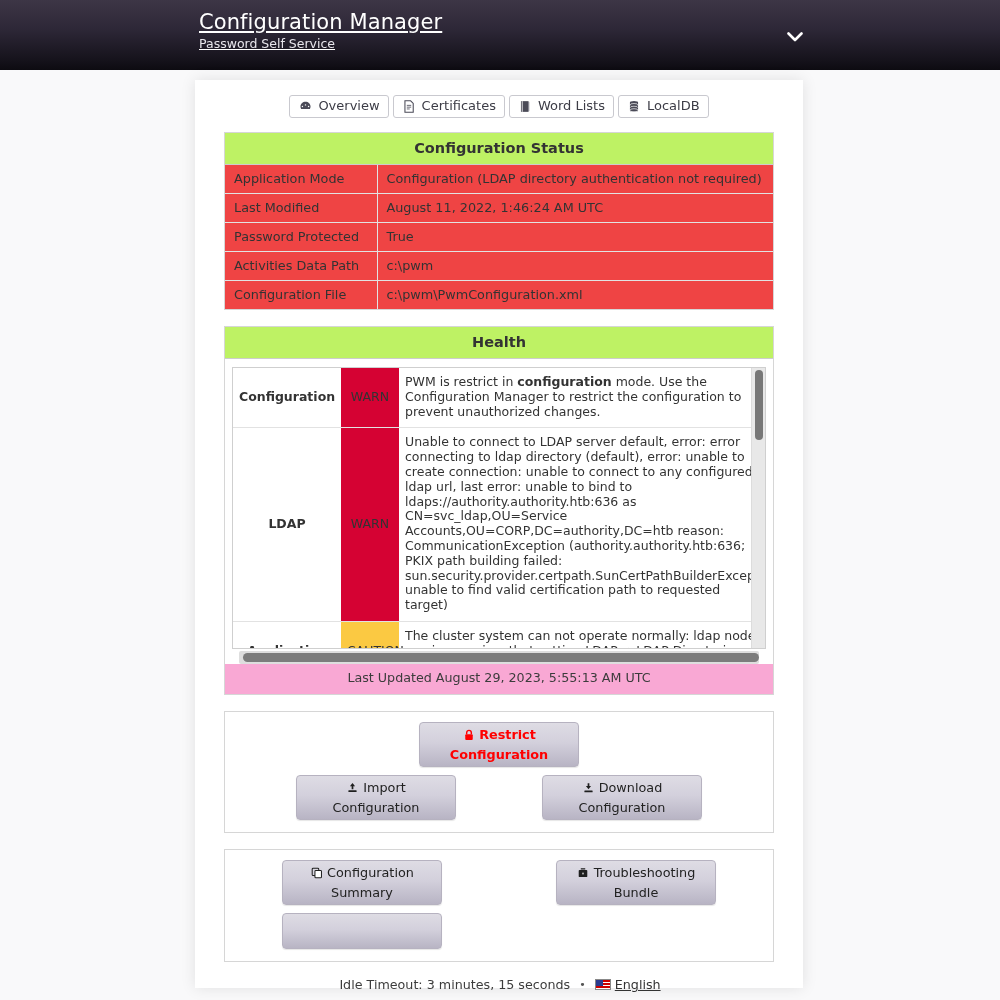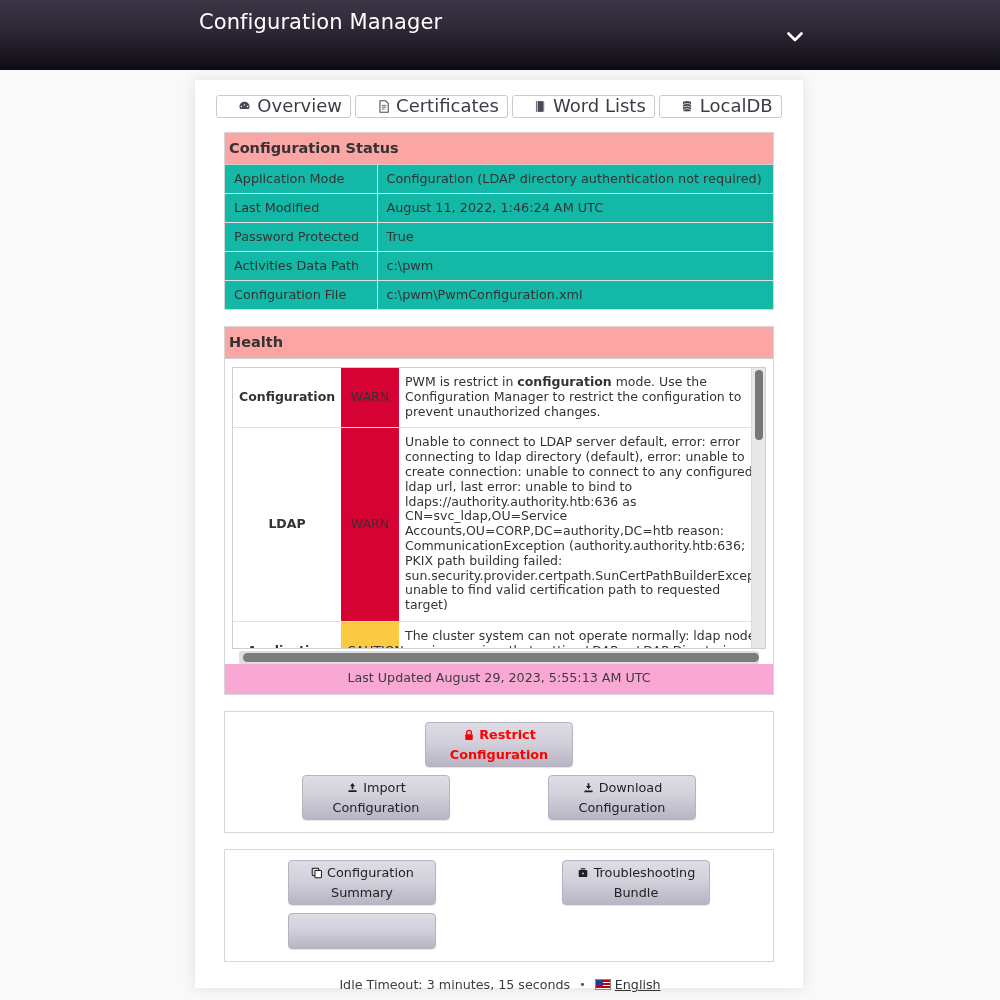--- a/index.html
+++ b/index.html
@@ -19,20 +19,21 @@
     height: 70px;
     background: linear-gradient(180deg, #3d3646 0%, #2e2838 40%, #16131c 85%, #0d0b11 100%);
     color: #ffffff;
     padding: 8px 0 0 0;
   }
   .header-inner {
     width: 801px;
     padding-left: 199px;
     padding-right: 180px;
     position: relative;
+    text-decoration: underline;
   }
   .header-title {
     font-size: 21px;
     font-weight: normal;
     line-height: 28px;
     color: #ffffff;
     letter-spacing: 0.1px;
   }
   .header-subtitle {
     font-size: 12.5px;
@@ -75,47 +76,47 @@
     gap: 4px;
     margin: 1px 0 14px 0;
   }
   .tab {
     display: flex;
     align-items: center;
     gap: 6px;
     border: 1px solid #c9c9cf;
     border-radius: 3px;
     background: #ffffff;
-    padding: 2px 8px 3px 21px;
-    font-size: 18px;
+    padding: 2px 8px 3px 9px;
+    font-size: 13px;
     color: #3c3c46;
     cursor: pointer;
     line-height: 16px;
     white-space: nowrap;
   }
   .tab .ic { display: inline-flex; width: 13px; height: 13px; align-items: center; justify-content: center; }
   .tab .ic svg { display: block; }
 
   
   .section {
     margin: 0 29px 16px 29px;
     border: 1px solid #d6d6d6;
   }
   .section-title {
-    background: #fca5a5;
-    text-align: left;
+    background: #bef264;
+    text-align: center;
     font-weight: bold;
     font-size: 14.5px;
     color: #333333;
     padding: 7px 4px 8px 4px;
     border-bottom: 1px solid #cdcdcd;
   }
 
   
-  table.kv { width: 100%; border-collapse: collapse; background: #14b8a6; }
+  table.kv { width: 100%; border-collapse: collapse; background: #ef4444; }
   table.kv td {
     border-top: 1px solid #e2e2e2;
     padding: 6px 9px 7px 9px;
     font-size: 12.8px;
     color: #333;
     line-height: 15px;
     vertical-align: middle;
   }
   table.kv td.k { width: 152px; border-right: 1px solid #e2e2e2; }
   table.kv tr:first-child td { border-top: none; }
@@ -185,21 +186,21 @@
     padding: 6px 0 9px 0;
     background: #f9a8d4;
   }
 
   
   .btn-area { background: #ffffff; padding: 10px 0 12px 0; }
   .btn-row { display: flex; justify-content: center; }
   .btn-row.two { justify-content: space-around; padding: 0 28px; }
   .btn-row + .btn-row { margin-top: 8px; }
   .btn {
-    width: 148px;
+    width: 160px;
     min-height: 36px;
     display: flex;
     align-items: center;
     justify-content: center;
     text-align: center;
     gap: 5px;
     flex-wrap: wrap;
     background: linear-gradient(180deg, #dedce4 0%, #d3d0dc 45%, #b8b4c4 100%);
     border: 1px solid #b6b2c0;
     border-radius: 4px;
@@ -248,20 +249,21 @@
     background: #2a3b8f;
   }
   .footer a { color: #333; text-decoration: underline; cursor: pointer; }
 </style>
 </head>
 <body>
 
 <div class="header">
   <div class="header-inner">
     <div class="header-title">Configuration Manager</div>
+    <div class="header-subtitle">Password Self Service</div>
     <div class="header-chevron">
       <svg width="16" height="10" viewBox="0 0 16 10">
           <path d="M1.5 1.5 L8 8 L14.5 1.5" stroke="#ffffff" stroke-width="2.6" fill="none" stroke-linecap="round" stroke-linejoin="round"></path>
         </svg>
     </div>
   </div>
 </div>
 
 <div class="page-wrap">
   <div class="panel">

